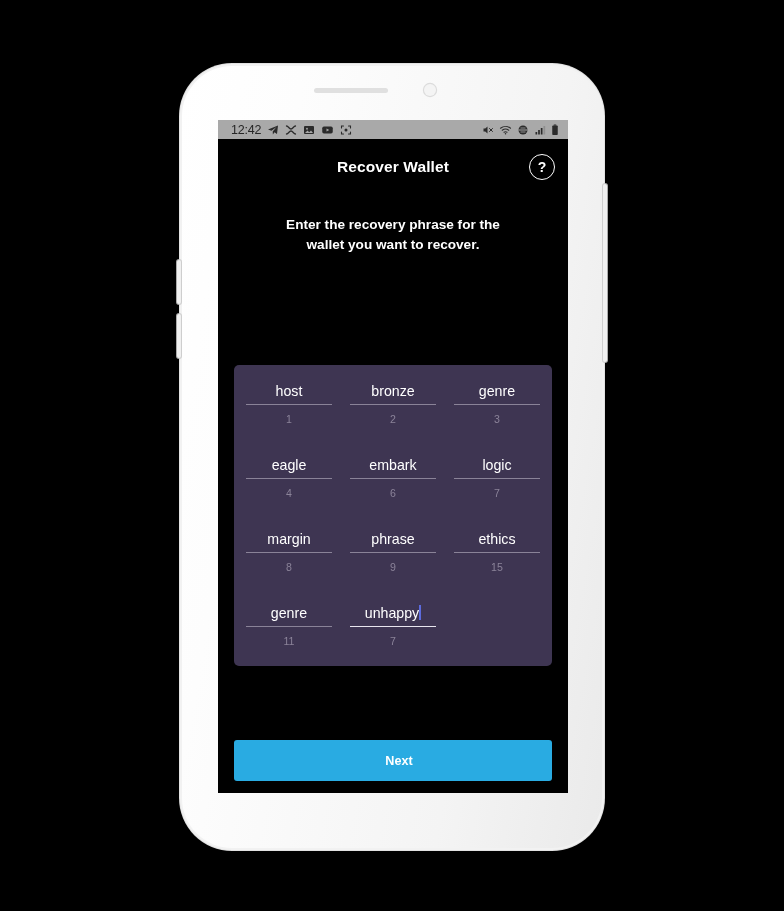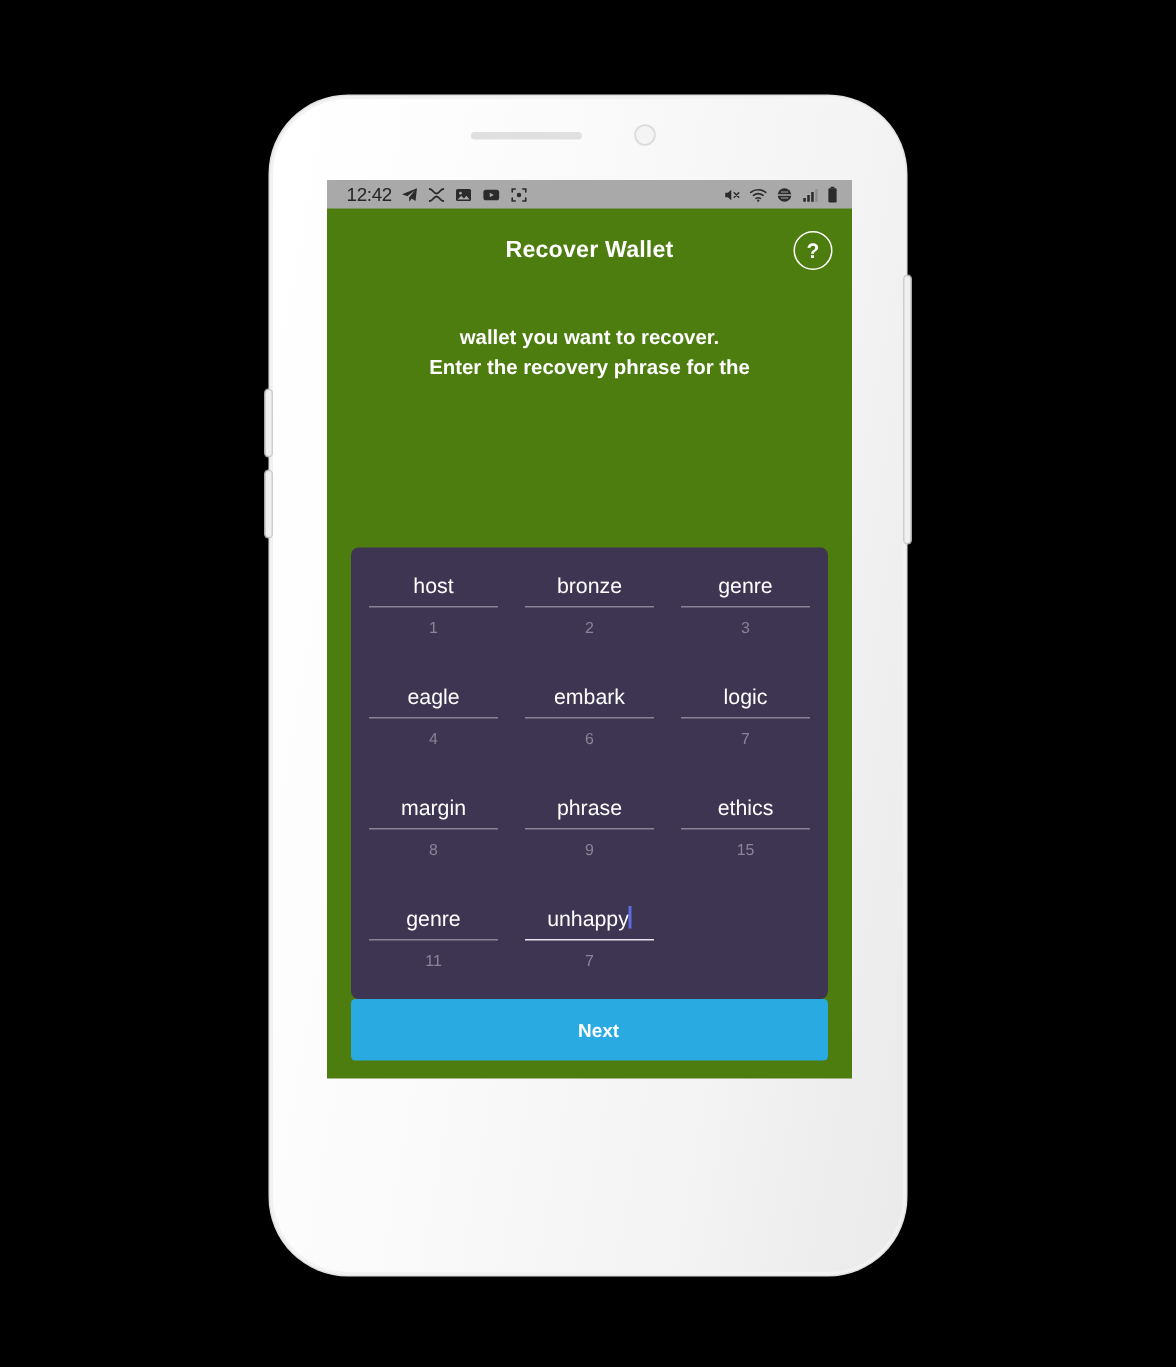--- a/index.html
+++ b/index.html
@@ -37,22 +37,22 @@
   }
   .camera {
     position:absolute; left:50%; top:20px; transform:translateX(32px);
     width:12px; height:12px; border-radius:50%;
     background:#f4f4f4; box-shadow:0 0 0 1.2px #dcdcdc;
   }
 
   
   .screen {
     position:absolute; left:38px; top:56px;
-    width:350px; height:599px;
-    background:#4d7c0f;
+    width:350px; height:673px;
+    background:#000000;
     overflow:hidden;
   }
 
   
   .statusbar {
     height:19px; background:#a9a9a9;
     display:flex; align-items:center; justify-content:space-between;
     padding:0 9px 0 13px;
   }
   .sb-left, .sb-right { display:flex; align-items:center; }
@@ -216,22 +216,22 @@
       </div>
 
       <div class="appbar">
         <span class="appbar-title">Recover Wallet</span>
         <div class="help-btn">
           <span>?</span>
         </div>
       </div>
 
       <div class="instruction">
+        <div>Enter the recovery phrase for the</div>
         <div>wallet you want to recover.</div>
-        <div>Enter the recovery phrase for the</div>
       </div>
 
       <div class="grid-panel">
         <div class="grid" id="word-grid">
             <div class="cell">
               <div class="cell-word">host</div>
               <div class="cell-underline"></div>
               <div class="cell-num">1</div>
             </div>
             <div class="cell">

